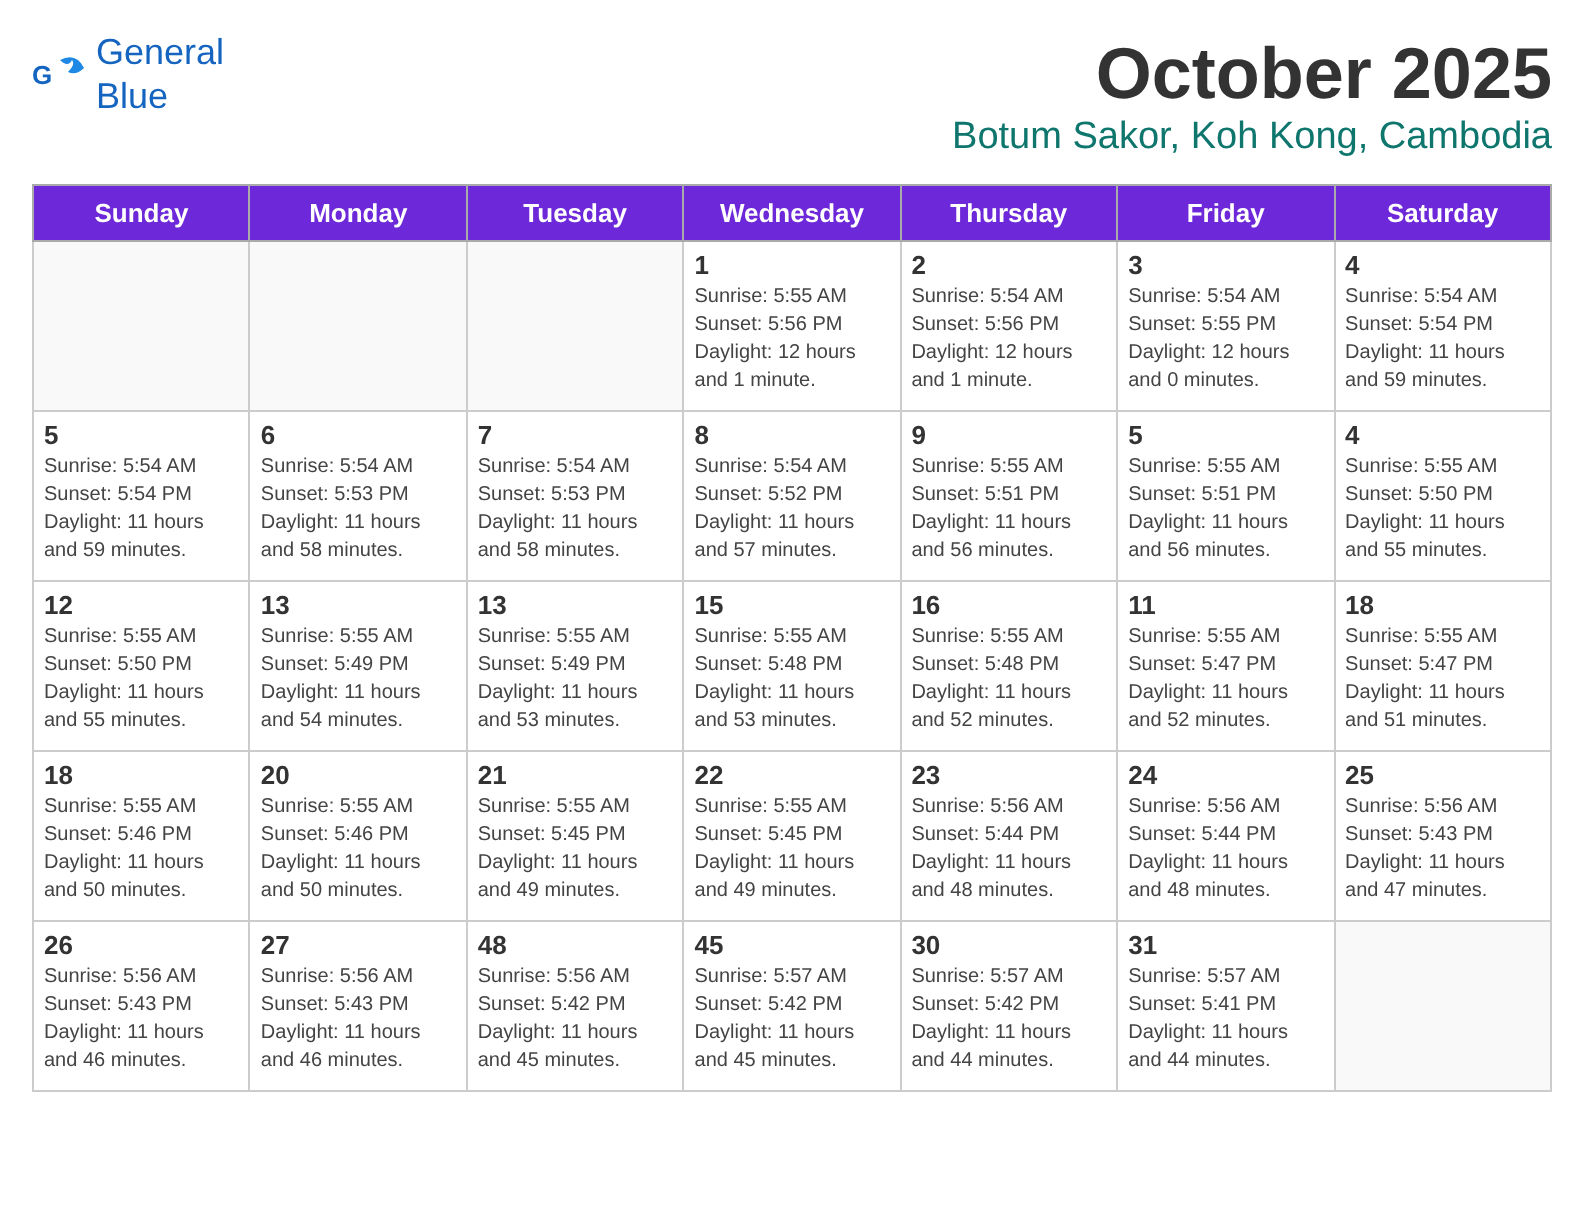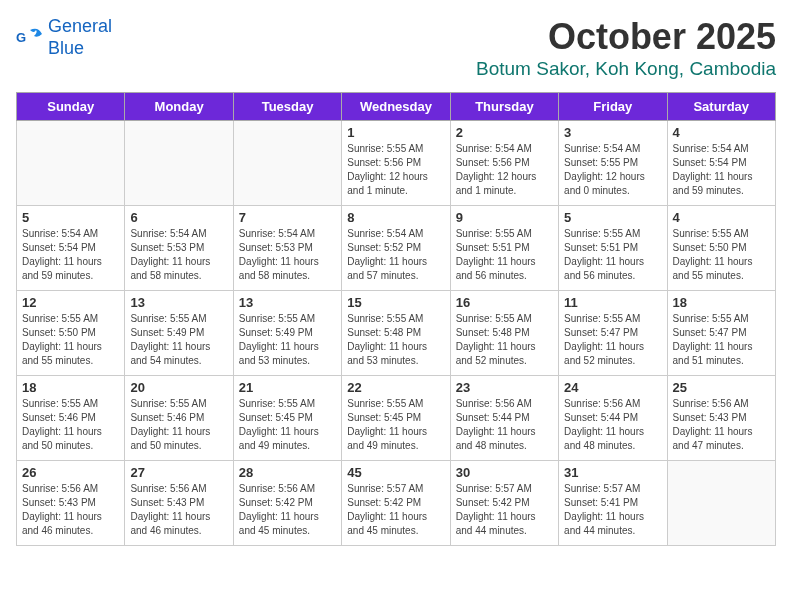--- a/index.html
+++ b/index.html
@@ -317,21 +317,21 @@
 and 46 minutes.</div>
         </td>
         <td>
           <span class="day-num">27</span>
           <div class="day-detail">Sunrise: 5:56 AM
 Sunset: 5:43 PM
 Daylight: 11 hours
 and 46 minutes.</div>
         </td>
         <td>
-          <span class="day-num">28</span>
+          <span class="day-num">48</span>
           <div class="day-detail">Sunrise: 5:56 AM
 Sunset: 5:42 PM
 Daylight: 11 hours
 and 45 minutes.</div>
         </td>
         <td>
           <span class="day-num">45</span>
           <div class="day-detail">Sunrise: 5:57 AM
 Sunset: 5:42 PM
 Daylight: 11 hours

